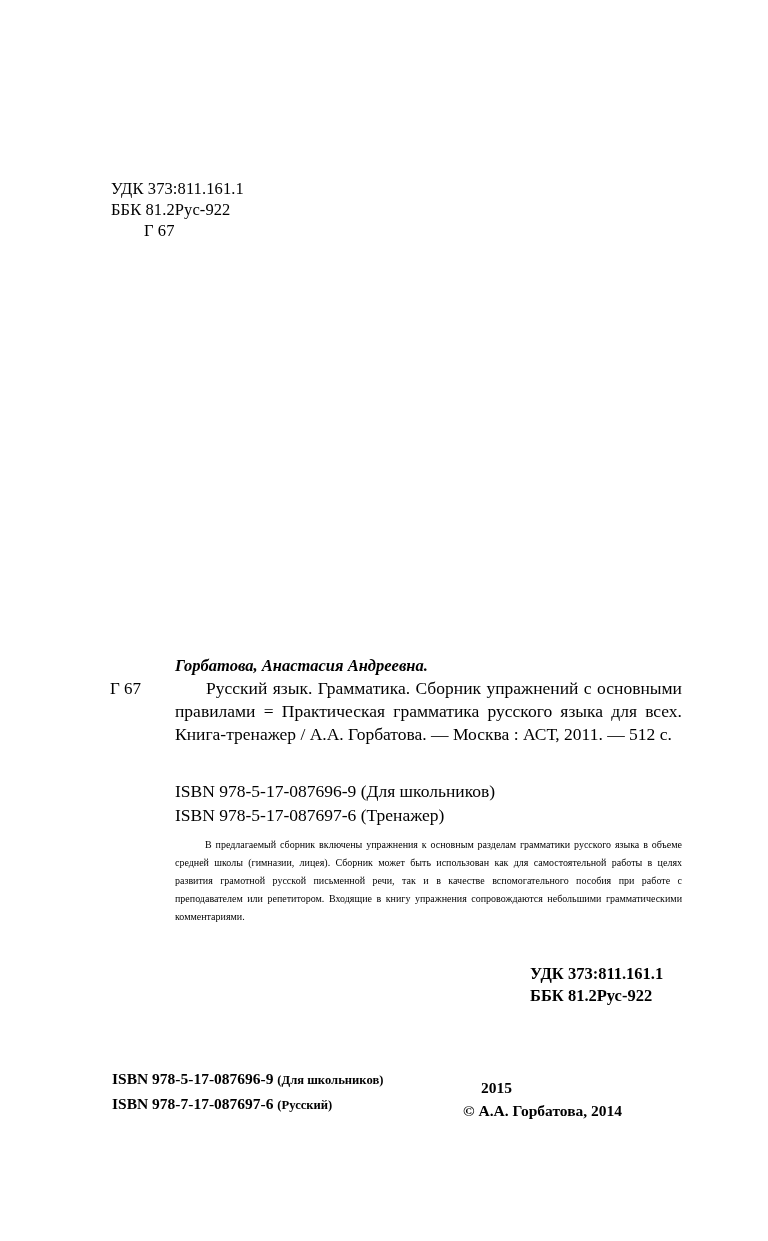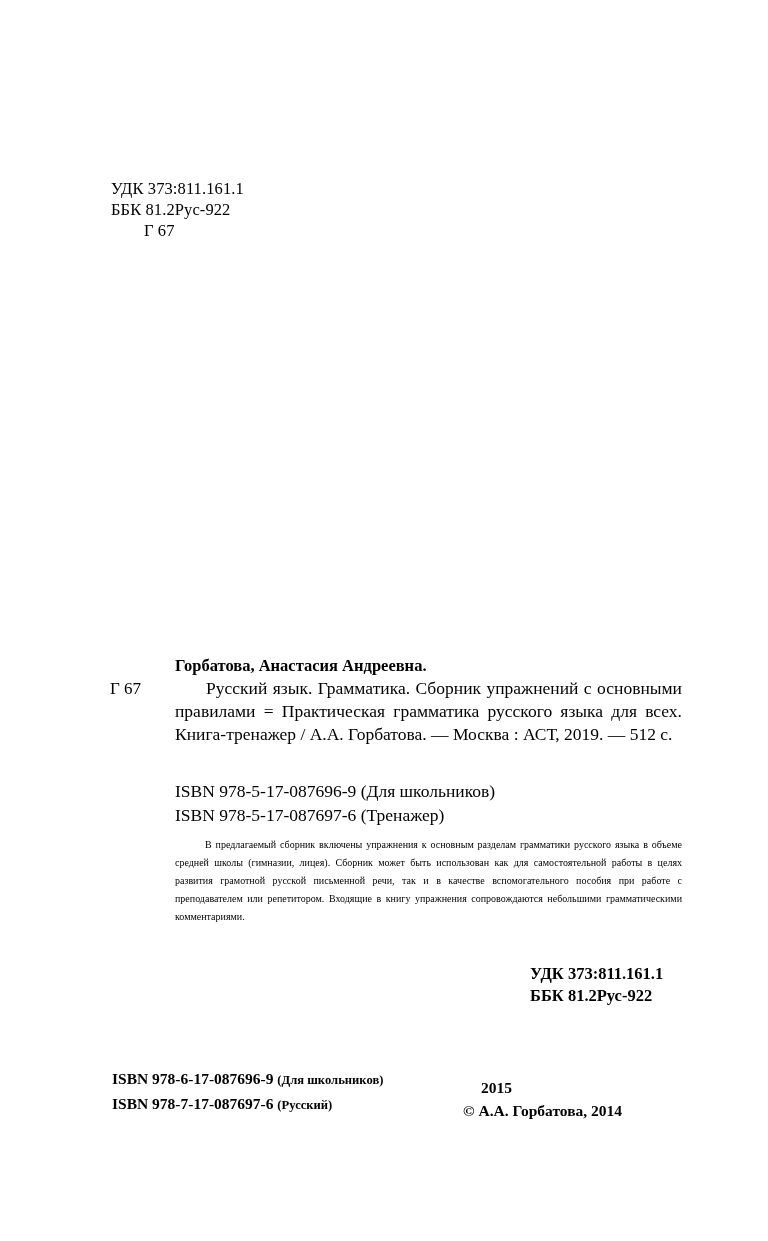--- a/index.html
+++ b/index.html
@@ -47,20 +47,21 @@
     position: absolute;
     left: 175px;
     top: 655px;
     width: 507px;
   }
   .entry-author {
     font-weight: bold;
     font-size: 16.5px;
     line-height: 21px;
     margin: 0 0 1px 0;
+    font-style: italic;
   }
   .entry-body {
     font-size: 17.5px;
     line-height: 23.2px;
     text-align: justify;
     text-justify: inter-word;
     margin: 0;
     text-indent: 31px;
     hyphens: manual;
   }
@@ -152,37 +153,37 @@
   <div class="udk-top">
     <span class="udk-line">УДК 373:811.161.1</span>
     <span class="bbk-line">ББК 81.2Рус-922</span>
     <span class="code-line">Г 67</span>
   </div>
 
   <div class="entry-marker">Г 67</div>
 
   <div class="entry">
     <div class="entry-author">Горбатова, Анастасия Андреевна.</div>
-    <p class="entry-body">Русский язык. Грамматика. Сборник упражнений с основными правилами = Практическая грамматика русского языка для всех. Книга-тренажер / А.А. Горбатова. — Москва : АСТ, 2019. — 512 с.</p>
+    <p class="entry-body">Русский язык. Грамматика. Сборник упражнений с основными правилами = Практическая грамматика русского языка для всех. Книга-тренажер / А.А. Горбатова. — Москва : АСТ, 2011. — 512 с.</p>
   </div>
 
   <div class="isbn-mid">
     <span>ISBN 978-5-17-087696-9 (Для школьников)</span>
     <span>ISBN 978-5-17-087697-6 (Тренажер)</span>
   </div>
 
   <p class="annotation">В предлагаемый сборник включены упражнения к основным разделам грамматики русского языка в объеме средней школы (гимназии, лицея). Сборник может быть использован как для самостоятельной работы в целях развития грамотной русской письменной речи, так и в качестве вспомогательного пособия при работе с преподавателем или репетитором. Входящие в книгу упражнения сопровождаются небольшими грамматическими комментариями.</p>
 
   <div class="udk-bottom">
     <span>УДК 373:811.161.1</span>
     <span>ББК 81.2Рус-922</span>
   </div>
 
   <div class="isbn-bottom">
-    <span class="isbn-row"><span>ISBN 978-6-17-087696-9</span> <span class="isbn-qual">(Для школьников)</span></span>
+    <span class="isbn-row"><span>ISBN 978-5-17-087696-9</span> <span class="isbn-qual">(Для школьников)</span></span>
     <span class="isbn-row"><span>ISBN 978-7-17-087697-6</span> <span class="isbn-qual">(Русский)</span></span>
   </div>
 
   <div class="copyright">
     <span class="cp-year-indent">2015</span>
     <span class="cp-line">© А.А. Горбатова, 2014</span>
   </div>
 
 </div>
 

